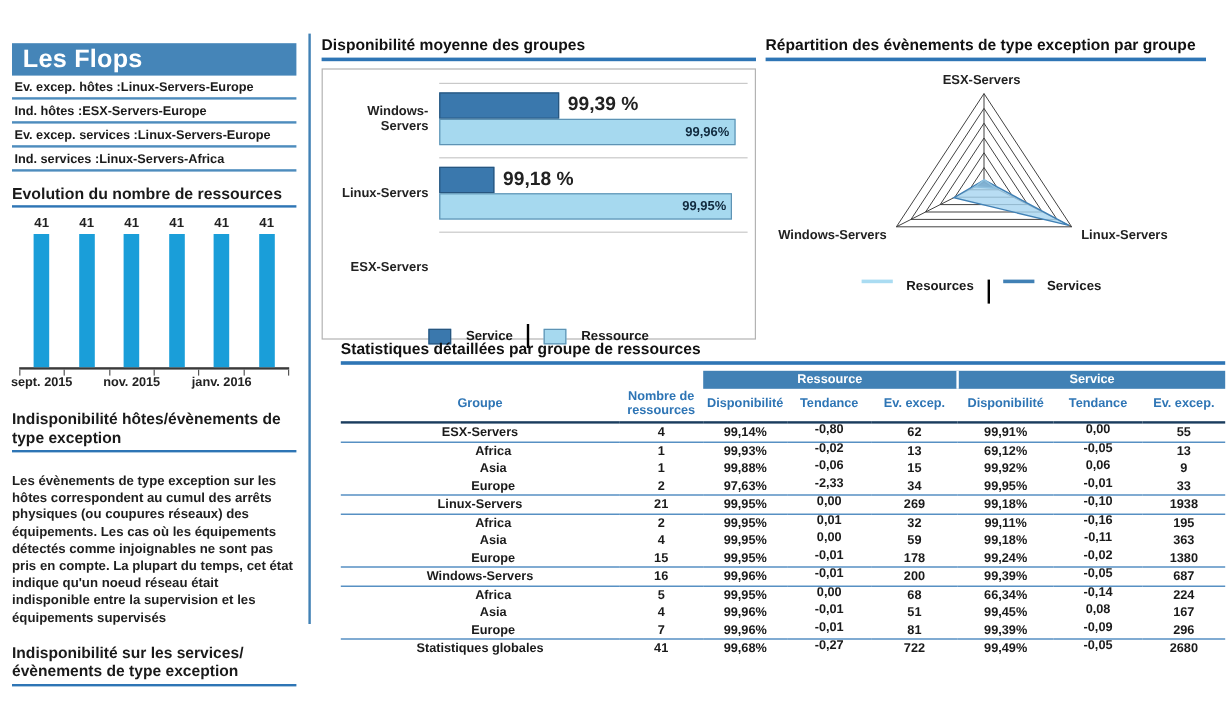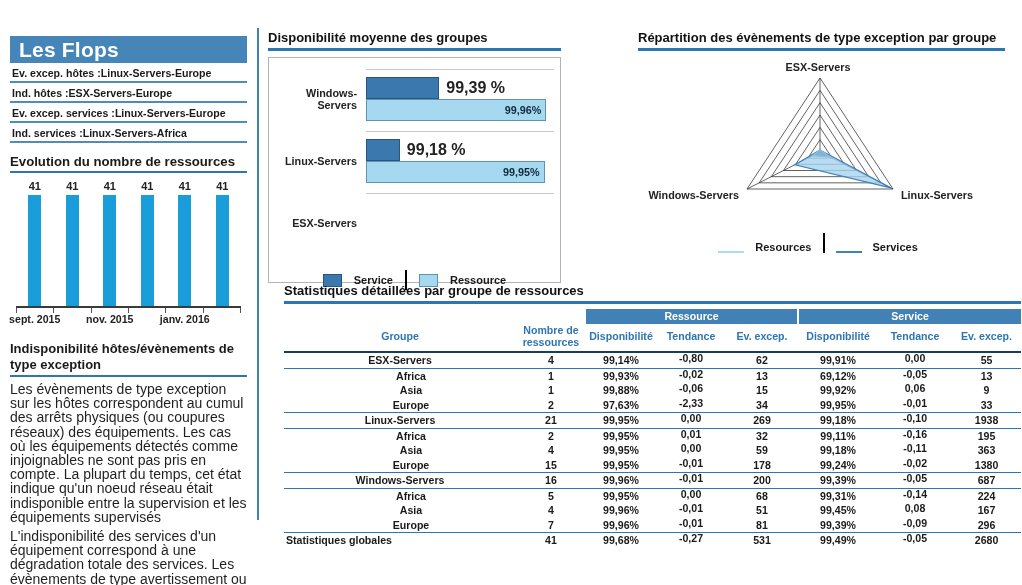--- a/index.html
+++ b/index.html
@@ -19,27 +19,27 @@
   .mini-cell{flex:1;display:flex;flex-direction:column;align-items:center;justify-content:flex-end}
   .mini-val{font-size:11px;font-weight:700;margin-bottom:3px;color:#222}
   .mini-bar{width:13px;background:#1a9ed9}
   .mini-axis{border-top:2px solid #3a3a3a}
   .mini-ticks{display:flex;height:5px}
   .mini-ticks div{flex:1;border-left:1px solid #555}
   .mini-ticks div:last-child{border-right:1px solid #555}
   .mini-xlabels{position:relative;height:14px;font-size:10.6px;font-weight:600;color:#222}
   .mini-xlabels span{position:absolute;transform:translateX(-50%);white-space:nowrap}
   .side-h{margin-top:14px;font-size:13px;font-weight:700;line-height:15.5px;padding-bottom:3px;border-bottom:2.5px solid #2e75b5}
-  .side-p{margin-top:5px;font-size:14px;font-weight:400;line-height:14.2px;color:#1f1f1f}
+  .side-p{margin-top:17px;font-size:11px;font-weight:700;line-height:14.2px;color:#1f1f1f}
 
   
   .sec-h{font-size:13px;font-weight:700;color:#111;padding-bottom:3px;border-bottom:3px solid #2e75b5}
 
   
-  .avail-section{position:absolute;left:268px;top:30px;width:293px}
+  .avail-section{position:absolute;left:268px;top:30px;width:362px}
   .chart-box{margin-top:6px;border:1px solid #b3b3b3;height:226px;padding-top:10px}
   .ag-row{position:relative;height:62px;display:flex;align-items:center}
   .ag-row::before{content:"";position:absolute;left:97px;right:6px;top:1px;border-top:1px solid #c9c9c9}
   .ag-label{width:97px;text-align:right;padding-right:9px;font-size:10.8px;font-weight:600;color:#222}
   .ag-bars{flex:1;padding-right:6px}
   .barwrap{display:flex;align-items:center;height:22px}
   .bar{height:100%;display:flex;align-items:center;justify-content:flex-end}
   .bar.service{background:#3a78ad;border:1px solid #27567f}
   .bar.resource{background:#a6d9ef;border:1px solid #5e93b4}
   .lbl-in{font-size:10.8px;font-weight:700;color:#10293d;padding-right:4px;white-space:nowrap}
@@ -48,21 +48,21 @@
   .sq{width:19px;height:13px;border:1px solid #27567f}
   .sq.service{background:#3a78ad}
   .sq.resource{background:#a6d9ef;border-color:#5e93b4}
   .leg-lab{font-size:11px;font-weight:700}
   .leg-div{width:2px;height:20px;background:#000}
 
   
   .radar-section{position:absolute;left:638px;top:30px;width:367px}
   .radar-apex-label{margin-top:10px;text-align:center;font-size:10.8px;font-weight:600;color:#222;width:360px}
   .radar-svg{display:block;margin-top:2px}
-  .rad-legend{display:flex;align-items:flex-end;justify-content:center;gap:11px;margin-top:26px;width:360px}
+  .rad-legend{display:flex;align-items:flex-start;justify-content:center;gap:11px;margin-top:26px;width:360px}
   .leg-line{width:26px;height:2.5px}
   .leg-line.resources{background:#aadcf2}
   .leg-line.services{background:#4181b5}
   .rad-leg-lab{font-size:11px;font-weight:600}
 
   
   .stats-section{position:absolute;left:284px;top:283px;width:737px}
   table.stats{margin-top:5px;border-collapse:collapse;width:737px;table-layout:fixed}
   table.stats th,table.stats td{font-size:10.6px;line-height:12.5px;padding:1px 2px;text-align:center;vertical-align:middle}
   th.band{background:#4181b5;color:#fff;font-size:11px;font-weight:700;height:15px}
@@ -70,21 +70,21 @@
   tr.subhead th{color:#2e75b5;font-weight:700;padding-bottom:3px;border-bottom:2px solid #1a3c5e}
   tr.subhead th.h-nombre div{line-height:11.5px}
   td.c-label{text-align:left;font-weight:700}
   tr.sub td{font-weight:600}
   tr.sub td.c-label{padding-left:24px;font-weight:700}
   tr.group td{border-bottom:1px solid #2e75b5;font-weight:700}
   tr.group + tr.sub td{}
   tr.group td{border-top:1px solid #2e75b5}
   tbody tr.group:first-child td{border-top:none}
   tr.total td{border-top:1.5px solid #2e75b5;font-weight:700}
-  tr.total td.c-label{text-align:left}
+  tr.total td.c-label{text-align:center}
   .trend{display:inline-block;transform:translateY(-2px)}
 </style>
 </head>
 <body>
 
 <div class="page">
 
   <div class="v-divider"></div>
 
   <aside class="left-panel">
@@ -148,20 +148,21 @@
       <div class="mini-xlabels">
         <span style="left:8.33%">sept. 2015</span>
         <span style="left:41.66%">nov. 2015</span>
         <span style="left:75%">janv. 2016</span>
       </div>
     </div>
 
     <h3 class="side-h">Indisponibilité  hôtes/évènements de type exception</h3>
     <p class="side-p">Les évènements de type exception sur les hôtes correspondent au cumul des arrêts physiques (ou coupures réseaux) des équipements. Les cas où les équipements détectés comme injoignables ne sont pas pris en compte. La plupart du temps, cet état indique qu'un noeud réseau était indisponible entre la supervision et les équipements supervisés</p>
 
+    <h3 class="side-h">Indisponibilité sur les services/évènements de type exception</h3>
     <p class="side-p">L'indisponibilité des services d'un équipement correspond à une dégradation totale des services. Les évènements de type avertissement ou les états inconnus ne sont pas pris en compte dans les statistiques de disponibilité.</p>
   </aside>
 
   <section class="avail-section">
     <h2 class="sec-h">Disponibilité moyenne des groupes</h2>
     <div class="chart-box">
       <div id="avail-groups">
           <div class="ag-row">
             <div class="ag-label">Windows-Servers</div>
             <div class="ag-bars">
@@ -354,21 +355,21 @@
             <td>99,39%</td>
             <td><span class="trend">-0,05</span></td>
             <td>687</td>
           </tr>
           <tr class="sub">
             <td class="c-label">Africa</td>
             <td>5</td>
             <td>99,95%</td>
             <td><span class="trend">0,00</span></td>
             <td>68</td>
-            <td>99,31%</td>
+            <td>66,34%</td>
             <td><span class="trend">-0,14</span></td>
             <td>224</td>
           </tr>
           <tr class="sub">
             <td class="c-label">Asia</td>
             <td>4</td>
             <td>99,96%</td>
             <td><span class="trend">-0,01</span></td>
             <td>51</td>
             <td>99,45%</td>
@@ -383,21 +384,21 @@
             <td>81</td>
             <td>99,39%</td>
             <td><span class="trend">-0,09</span></td>
             <td>296</td>
           </tr>
           <tr class="total">
             <td class="c-label">Statistiques globales</td>
             <td>41</td>
             <td>99,68%</td>
             <td><span class="trend">-0,27</span></td>
-            <td>531</td>
+            <td>722</td>
             <td>99,49%</td>
             <td><span class="trend">-0,05</span></td>
             <td>2680</td>
           </tr>
         </tbody>
     </table>
   </section>
 
 </div>
 

